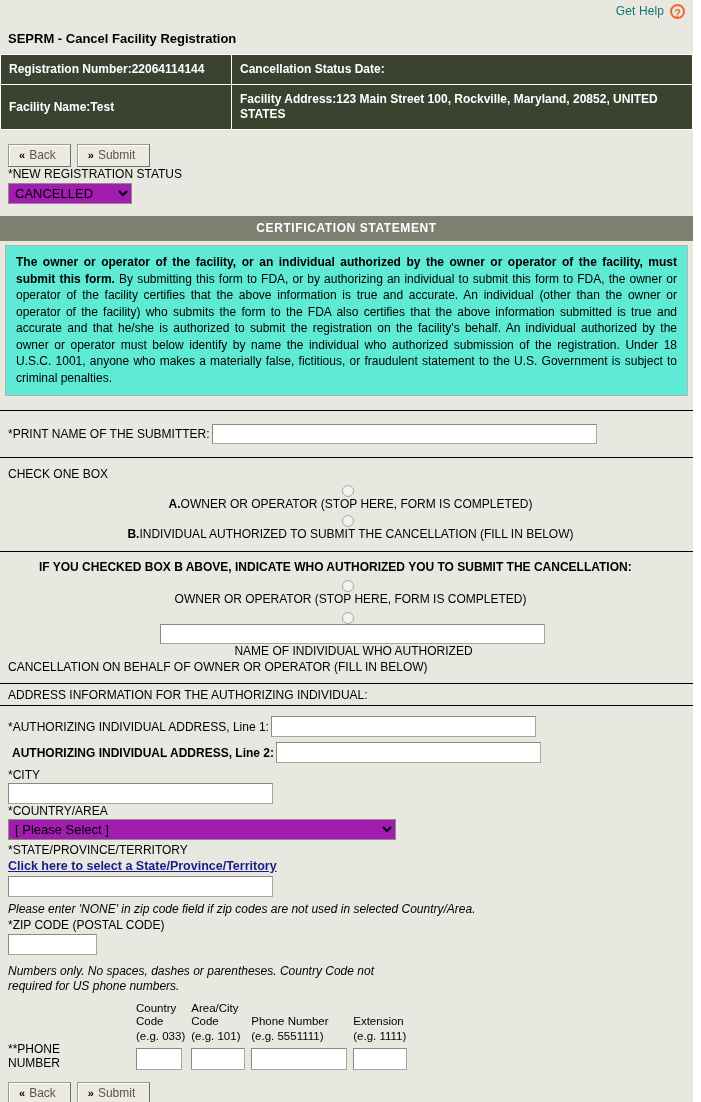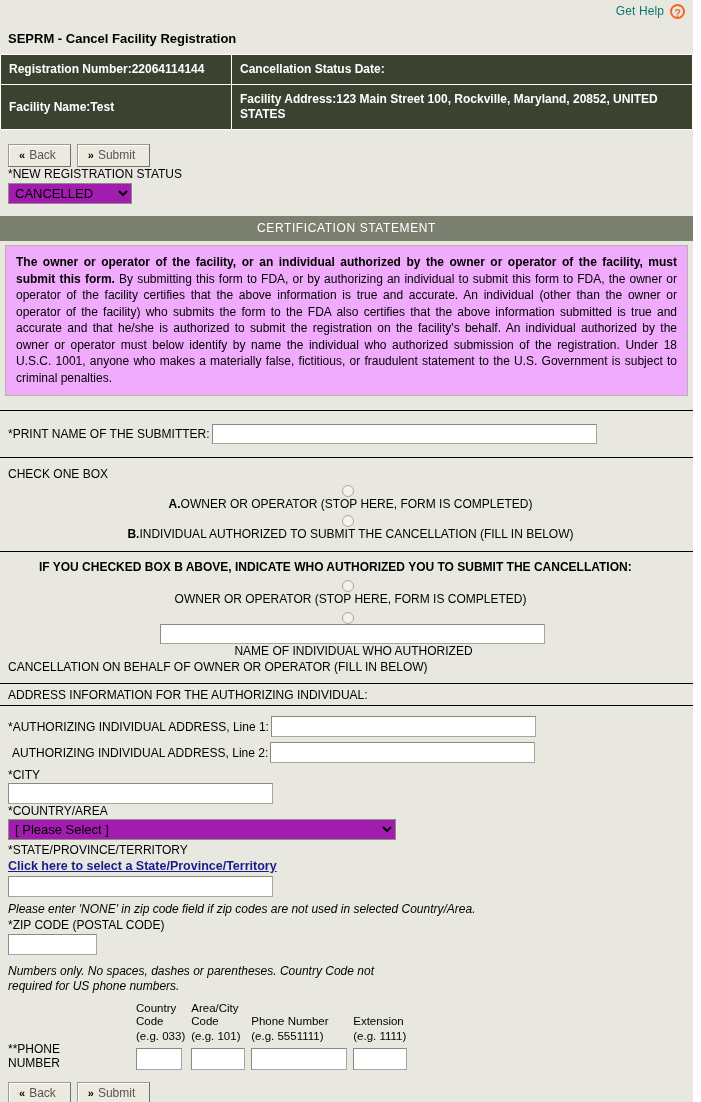--- a/index.html
+++ b/index.html
@@ -137,28 +137,28 @@
     padding: 1px 3px;
     box-sizing: border-box;
     color: #000;
   }
 
   
   .cert-header {
     background: #7c8071;
     color: #ffffff;
     font-size: 12px;
-    font-weight: normal;
+    font-weight: bold;
     text-align: center;
     letter-spacing: 0.6px;
     padding: 5px 0 6px 0;
     margin-top: 12px;
   }
   .cert-box {
-    background: #f0abfc;
+    background: #5eead4;
     border: 1px solid #b4b3ab;
     margin: 4px 5px 0 5px;
     padding: 8px 10px 9px 10px;
     font-size: 12px;
     line-height: 16.5px;
     text-align: justify;
   }
   .cert-box b { font-weight: bold; }
 
   hr.rule {
@@ -367,21 +367,21 @@
   <div class="addr-info-title">ADDRESS INFORMATION FOR THE AUTHORIZING INDIVIDUAL:</div>
   <hr class="rule">
 
   
   <div class="addr-section">
     <div class="field-row">
       <span class="lbl">*AUTHORIZING INDIVIDUAL ADDRESS, Line 1:</span>
       <input class="txt" id="addr1" type="text" value="" style="">
     </div>
     <div class="field-row">
-      <span class="lbl" style="padding-left:4px;">AUTHORIZING INDIVIDUAL ADDRESS, Line 2:</span>
+      <span class="lbl" style="padding-left:4px;font-weight:bold;">AUTHORIZING INDIVIDUAL ADDRESS, Line 2:</span>
       <input class="txt" id="addr2" type="text" value="" style="">
     </div>
 
     <div>*CITY</div>
     <input class="txt" id="city" type="text" value="" style="">
 
     <div style="margin-top:0;">*COUNTRY/AREA</div>
   </div>
   <select class="sel" id="country-select">
     <option>[ Please Select ]</option>

